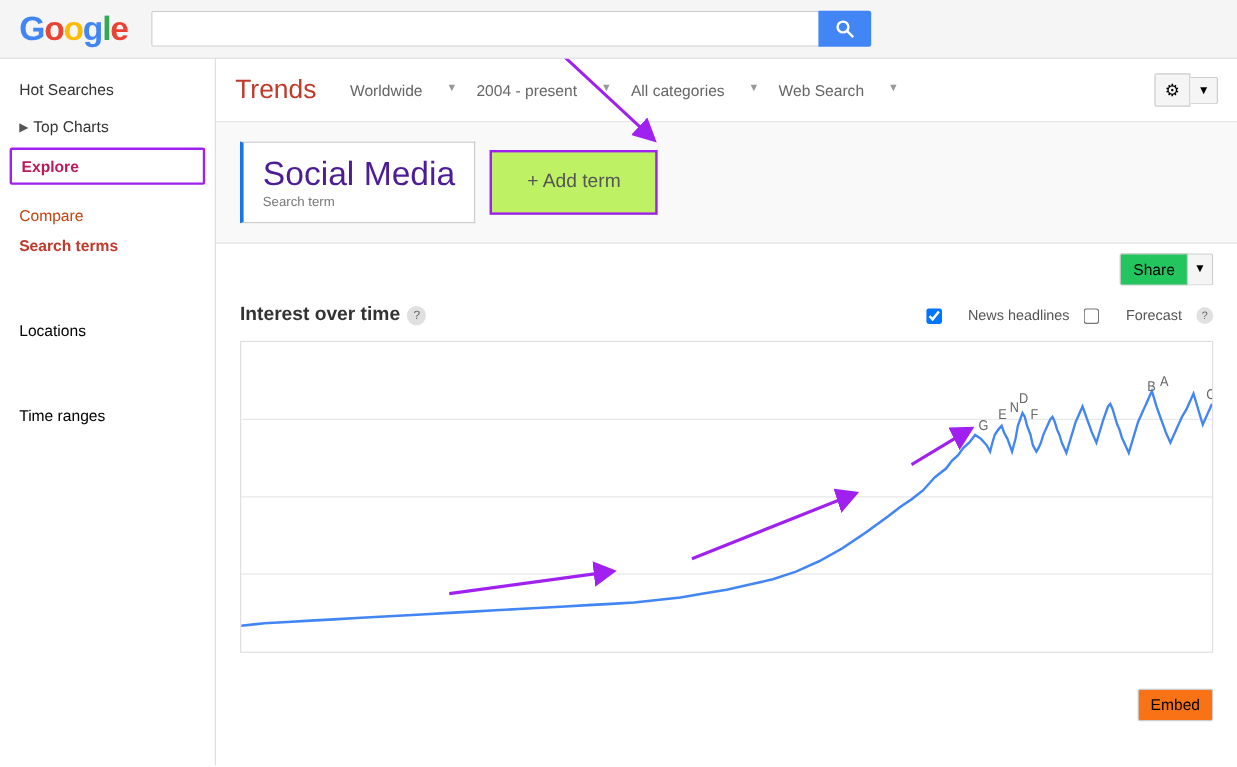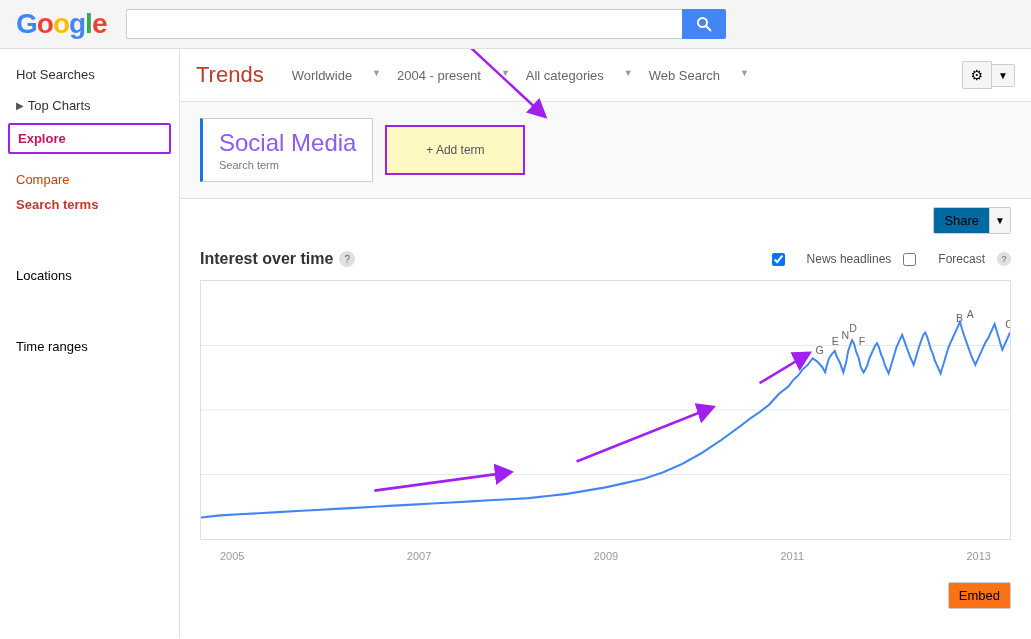--- a/index.html
+++ b/index.html
@@ -160,36 +160,36 @@
       position: relative;
     }
     .term-box {
       background: #fff;
       border: 1px solid #ccc;
       border-left: 3px solid #1a73e8;
       padding: 10px 16px;
       min-width: 160px;
     }
     .term-box .term-name {
-      font-size: 24px;
-      color: #8b5cf6;
+      font-size: 28px;
+      color: #4c1d95;
       font-weight: normal;
     }
     .term-box .term-type {
       font-size: 11px;
       color: #777;
       margin-top: 2px;
     }
     .add-term-box {
       border: 2px solid #a020f0;
       padding: 16px 24px;
       cursor: pointer;
-      font-size: 12px;
+      font-size: 16px;
       color: #555;
-      background: #fef9c3;
+      background: #bef264;
       min-width: 140px;
       text-align: center;
     }
 
     
     #interest-section {
       padding: 16px 20px;
     }
     #interest-header {
       display: flex;
@@ -255,21 +255,21 @@
       height: 100%;
     }
 
     
     #share-area {
       display: flex;
       justify-content: flex-end;
       padding: 4px 20px 0;
     }
     .share-btn {
-      background: #0369a1;
+      background: #22c55e;
       border: 1px solid #ccc;
       padding: 5px 10px;
       cursor: pointer;
       font-size: 13px;
       border-radius: 2px 0 0 2px;
       display: flex;
       align-items: center;
       gap: 4px;
     }
     .share-chevron {
@@ -462,27 +462,20 @@
           </defs>
 
           <line x1="180" y1="195" x2="320" y2="178" stroke="#a020f0" stroke-width="2.5" marker-end="url(#arr2)"></line>
 
           <line x1="390" y1="168" x2="530" y2="118" stroke="#a020f0" stroke-width="2.5" marker-end="url(#arr3)"></line>
 
           <line x1="580" y1="95" x2="630" y2="68" stroke="#a020f0" stroke-width="2.5" marker-end="url(#arr4)"></line>
         </svg>
       </div>
 
-      <div class="year-labels">
-        <span>2005</span>
-        <span>2007</span>
-        <span>2009</span>
-        <span>2011</span>
-        <span>2013</span>
-      </div>
     </div>
 
     <div style="display:flex;justify-content:flex-end;padding:4px 20px;">
       <button class="embed-btn">Embed</button>
     </div>
 
   </div>
 </div>
 
 </body></html>

